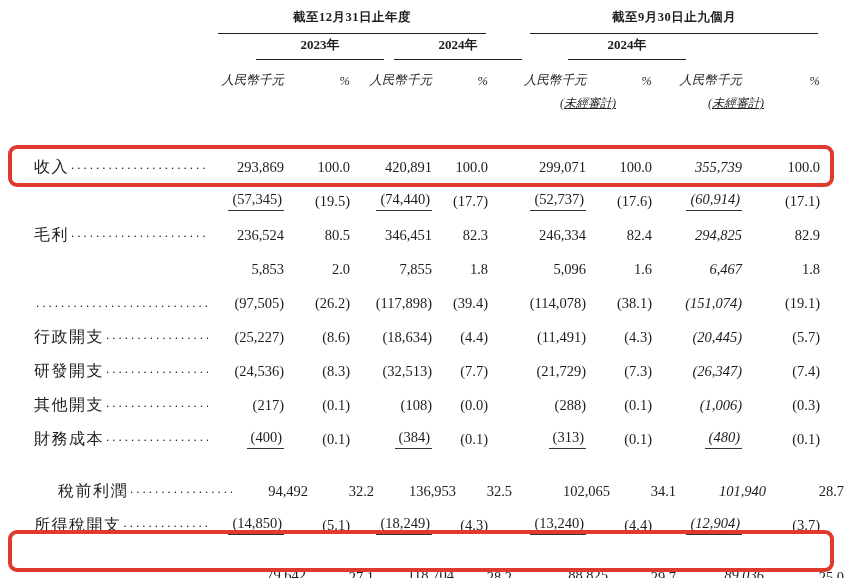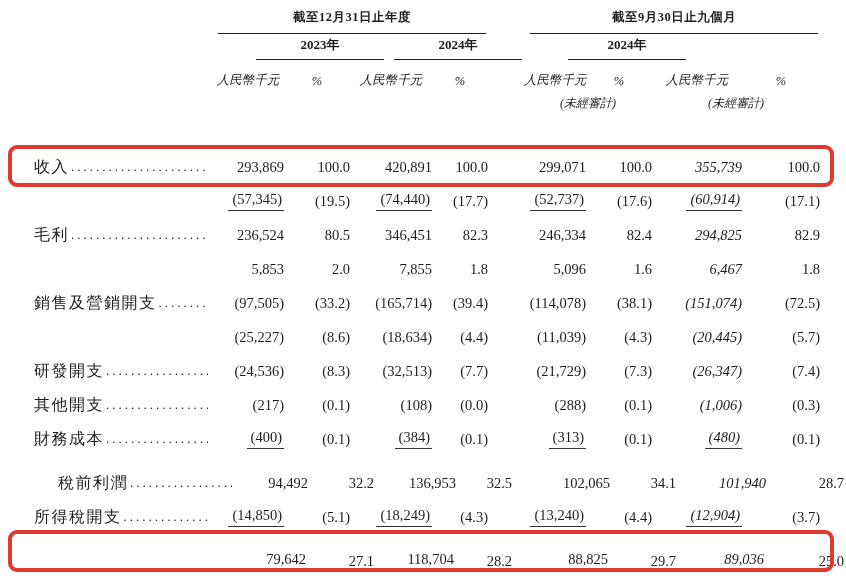--- a/index.html
+++ b/index.html
@@ -32,42 +32,42 @@
   .y2{grid-column:4 / span 2;}
   .y3{grid-column:7 / span 2;}
   .y4{grid-column:9 / span 2;}
   .yr-inner{
     text-align:center;font-weight:bold;font-size:13px;
     padding-bottom:5px;border-bottom:1.5px solid #222;
     margin:0 2px 0 8px;white-space:nowrap;
   }
   .hdr3{height:28px;align-items:end;}
   .unit,.pcth{
-    font-style:italic;font-size:12.5px;text-align:center;
+    font-style:italic;font-size:12.5px;text-align:right;
     white-space:nowrap;padding-bottom:4px;
   }
   .u1{grid-column:2;} .p1{grid-column:3;}
   .u2{grid-column:4;} .p2{grid-column:5;}
   .u3{grid-column:7;} .p3{grid-column:8;}
   .u4{grid-column:9;} .p4{grid-column:10;}
-  .hdr4{height:22px;align-items:end;}
+  .hdr4{height:22px;align-items:end;text-decoration:underline;}
   .ua{
     font-style:italic;font-size:12px;text-align:center;
     white-space:nowrap;padding-bottom:3px;
   }
   .ua1{grid-column:7 / span 2;}
   .ua2{grid-column:9 / span 2;}
 
   
   .tbody{margin-top:35px;}
   .row{height:34px;align-items:center;font-size:14.5px;}
-  .row.sp{margin-top:10px;padding-left:24px;}
+  .row.sp{margin-top:18px;padding-left:24px;}
   .cell{overflow:visible;}
   .lab{
-    grid-column:1;display:flex;align-items:center;
+    grid-column:1;display:flex;align-items:flex-start;
     padding-left:22px;padding-right:4px;overflow:hidden;
     font-size:16px;letter-spacing:1.5px;white-space:nowrap;
   }
   .lt{white-space:nowrap;}
   .dots{
     flex:1;overflow:hidden;white-space:nowrap;
     font-size:13px;letter-spacing:3px;color:#222;padding-left:2px;
   }
   .dots::after{content:"..............................................";}
   .v{text-align:right;white-space:nowrap;}
@@ -173,38 +173,41 @@
           <div class="cell v c1"><span class="val">2.0</span></div>
           <div class="cell v c2"><span class="val">7,855</span></div>
           <div class="cell v c3"><span class="val">1.8</span></div>
           <div class="cell v c4"><span class="val">5,096</span></div>
           <div class="cell v c5"><span class="val">1.6</span></div>
           <div class="cell v c6"><span class="val">6,467</span></div>
           <div class="cell v c7"><span class="val">1.8</span></div>
         </div>
         <div class="grow row">
           <div class="cell lab">
-            <span class="lt">銷售及營銷開支</span>
             <span class="dots"></span>
           </div>
           <div class="cell v c0"><span class="val">(97,505)</span></div>
-          <div class="cell v c1"><span class="val">(33.2)</span></div>
-          <div class="cell v c2"><span class="val">(165,714)</span></div>
+          <div class="cell v c1"><span class="val">(26.2)</span></div>
+          <div class="cell v c2"><span class="val">(117,898)</span></div>
           <div class="cell v c3"><span class="val">(39.4)</span></div>
           <div class="cell v c4"><span class="val">(114,078)</span></div>
           <div class="cell v c5"><span class="val">(38.1)</span></div>
           <div class="cell v c6"><span class="val">(151,074)</span></div>
-          <div class="cell v c7"><span class="val">(72.5)</span></div>
-        </div>
-        <div class="grow row">
+          <div class="cell v c7"><span class="val">(19.1)</span></div>
+        </div>
+        <div class="grow row">
+          <div class="cell lab">
+            <span class="lt">行政開支</span>
+            <span class="dots"></span>
+          </div>
           <div class="cell v c0"><span class="val">(25,227)</span></div>
           <div class="cell v c1"><span class="val">(8.6)</span></div>
           <div class="cell v c2"><span class="val">(18,634)</span></div>
           <div class="cell v c3"><span class="val">(4.4)</span></div>
-          <div class="cell v c4"><span class="val">(11,039)</span></div>
+          <div class="cell v c4"><span class="val">(11,491)</span></div>
           <div class="cell v c5"><span class="val">(4.3)</span></div>
           <div class="cell v c6"><span class="val">(20,445)</span></div>
           <div class="cell v c7"><span class="val">(5.7)</span></div>
         </div>
         <div class="grow row">
           <div class="cell lab">
             <span class="lt">研發開支</span>
             <span class="dots"></span>
           </div>
           <div class="cell v c0"><span class="val">(24,536)</span></div>

